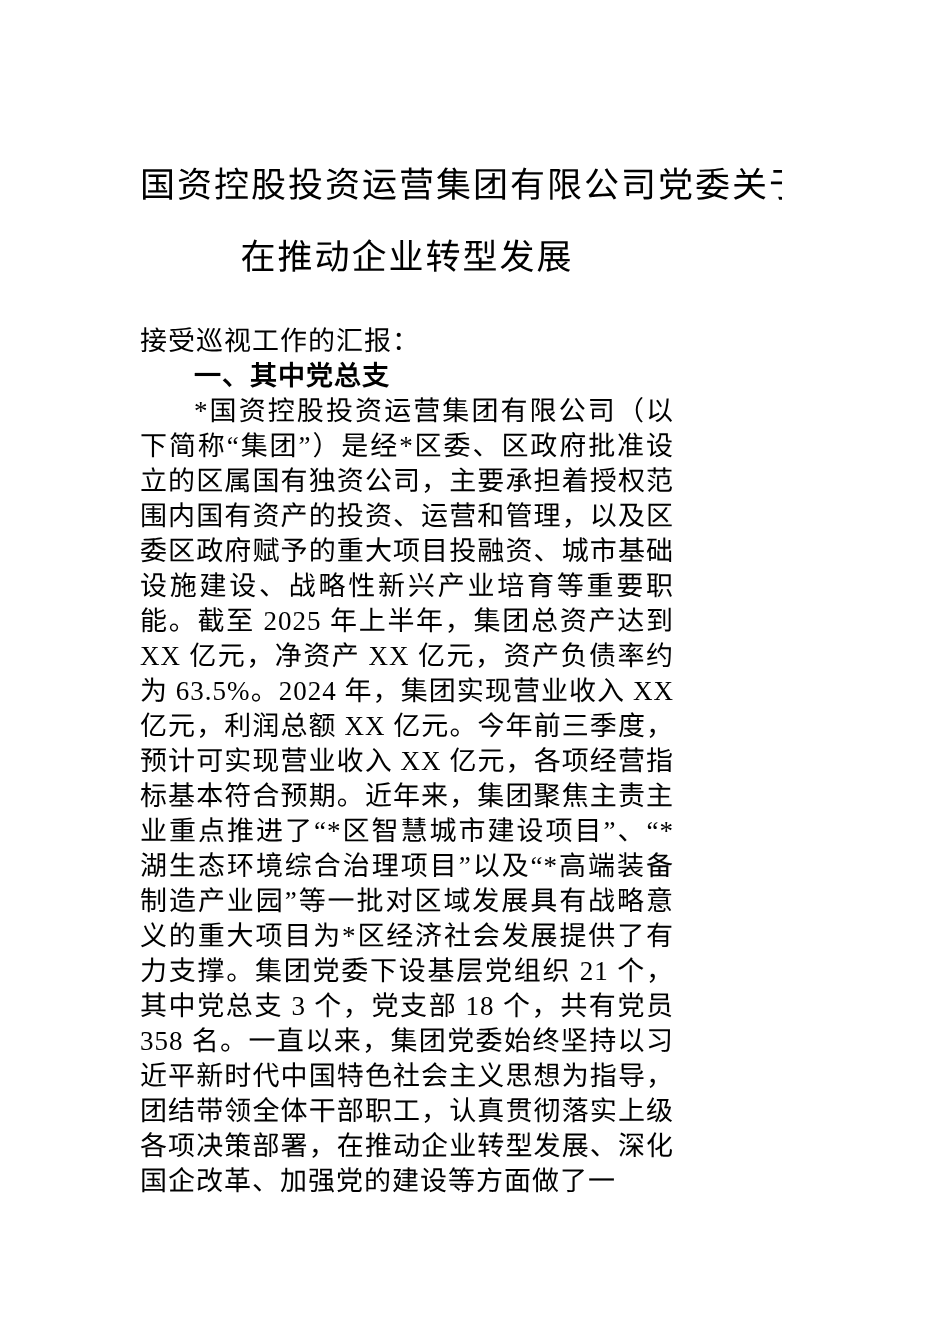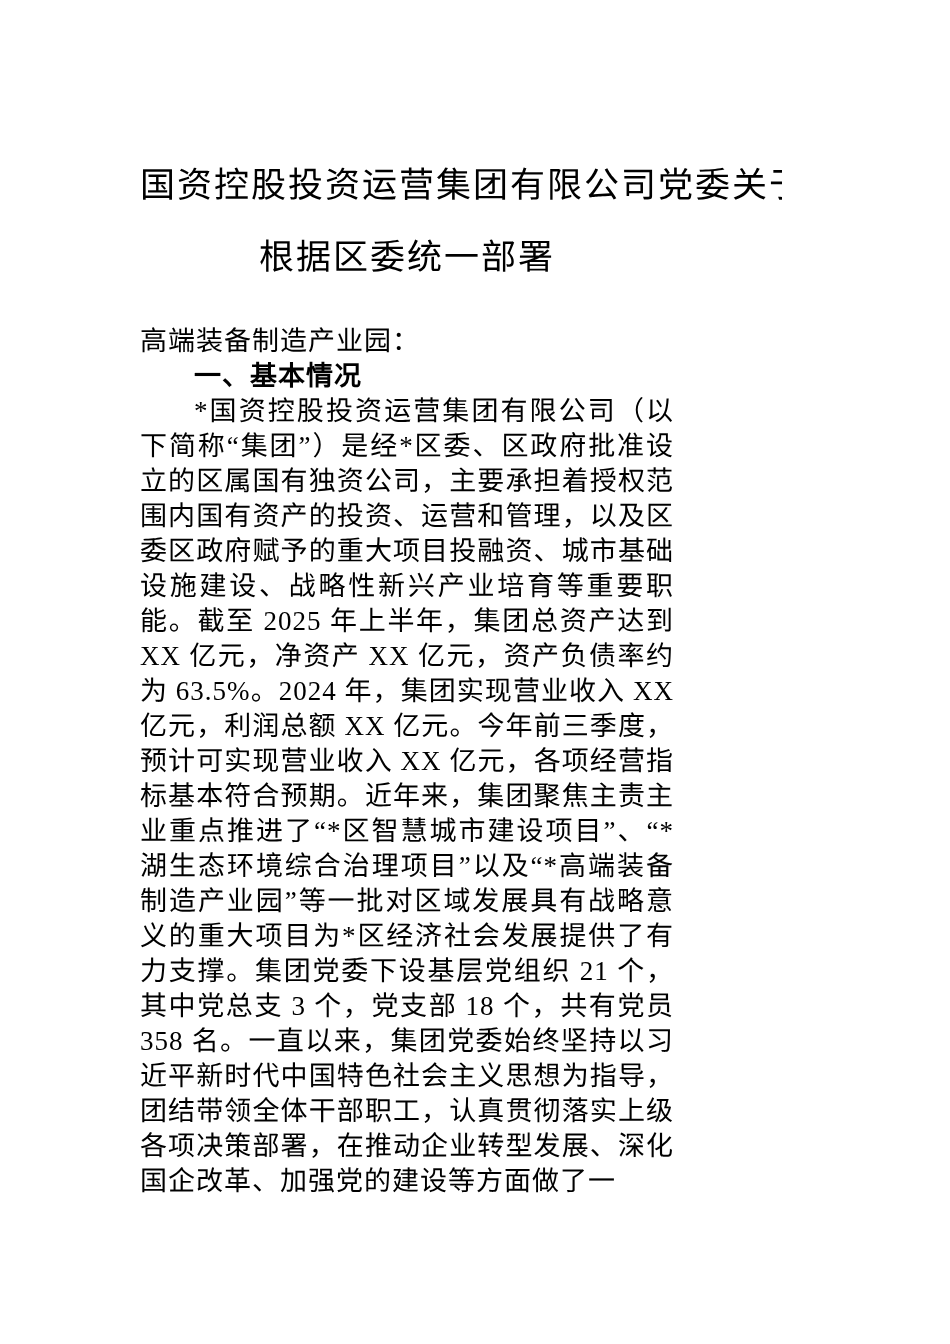--- a/index.html
+++ b/index.html
@@ -55,26 +55,26 @@
   }
 </style>
 </head>
 <body>
 
 <div class="page">
   <div class="content">
 
     <div class="doc-title">
       <div class="title-line">国资控股投资运营集团有限公司党委关于</div>
-      <div class="title-line">根据区委统一部署</div>
+      <div class="title-line">在推动企业转型发展</div>
     </div>
 
     <div class="body-text">
-      <p class="salutation">高端装备制造产业园：</p>
+      <p class="salutation">接受巡视工作的汇报：</p>
 
 
-      <p class="section-heading">一、基本情况</p>
+      <p class="section-heading">一、其中党总支</p>
 
       <p class="para-indent">*国资控股投资运营集团有限公司（以下简称“集团”）是经*区委、区政府批准设立的区属国有独资公司，主要承担着授权范围内国有资产的投资、运营和管理，以及区委区政府赋予的重大项目投融资、城市基础设施建设、战略性新兴产业培育等重要职能。截至 2025 年上半年，集团总资产达到 XX 亿元，净资产 XX 亿元，资产负债率约为 63.5%。2024 年，集团实现营业收入 XX 亿元，利润总额 XX 亿元。今年前三季度，预计可实现营业收入 XX 亿元，各项经营指标基本符合预期。近年来，集团聚焦主责主业重点推进了“*区智慧城市建设项目”、“*湖生态环境综合治理项目”以及“*高端装备制造产业园”等一批对区域发展具有战略意义的重大项目为*区经济社会发展提供了有力支撑。集团党委下设基层党组织 21 个，其中党总支 3 个，党支部 18 个，共有党员 358 名。一直以来，集团党委始终坚持以习近平新时代中国特色社会主义思想为指导，团结带领全体干部职工，认真贯彻落实上级各项决策部署，在推动企业转型发展、深化国企改革、加强党的建设等方面做了一</p>
     </div>
 
   </div>
 </div>
 
 </body></html>

